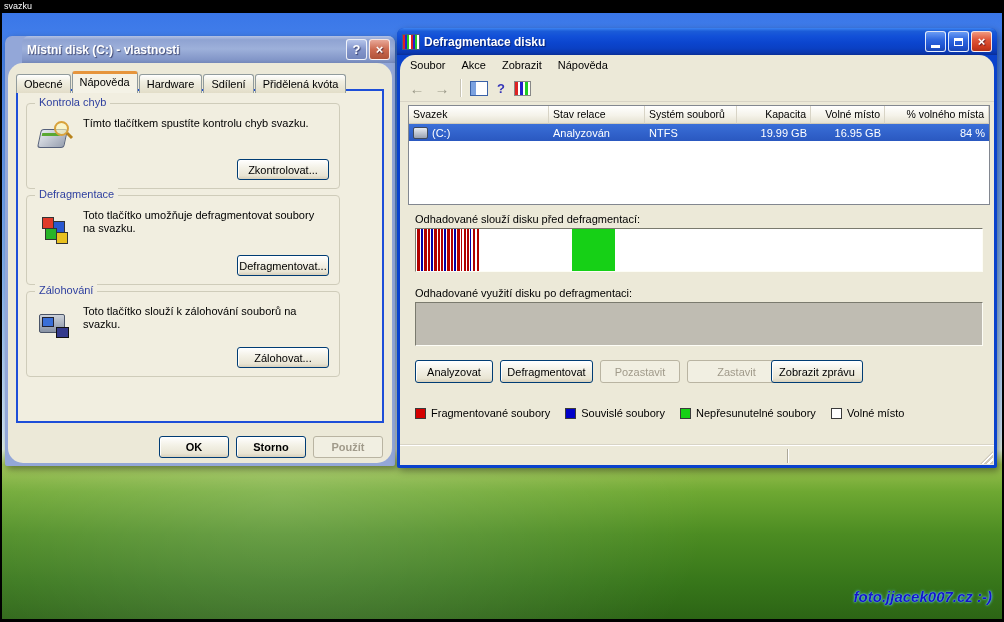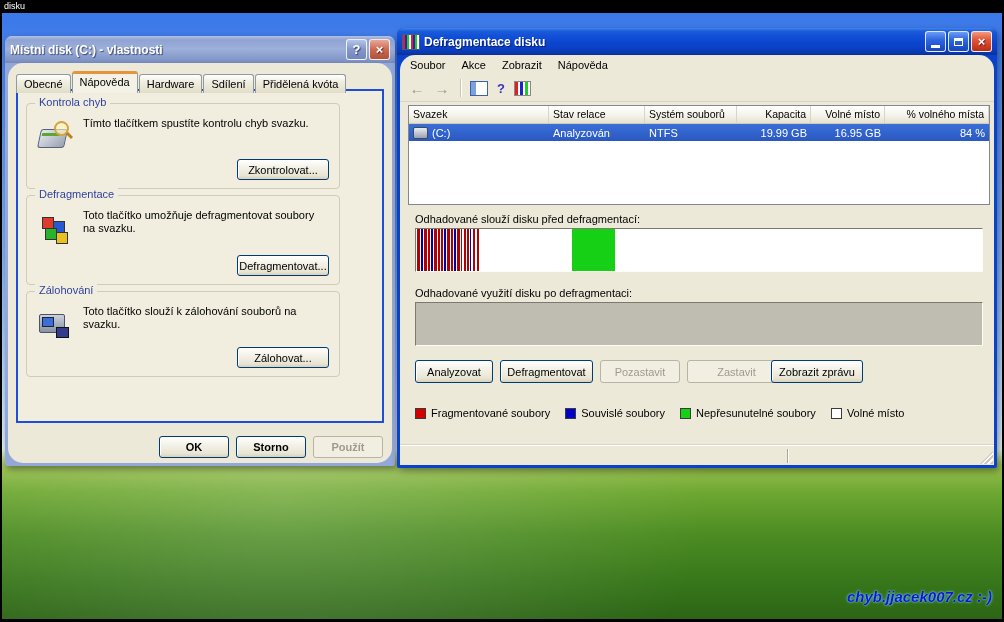--- a/index.html
+++ b/index.html
@@ -26,21 +26,21 @@
     box-sizing:border-box;display:flex;align-items:center;justify-content:center;
     color:#fff;font-size:13px;font-weight:bold;line-height:1;cursor:default;}
   .btn-blue{background:linear-gradient(180deg,#6b9cf4 0%,#3068e0 40%,#1d50cc 80%,#1a46b4 100%);}
   .btn-red{background:linear-gradient(180deg,#f1997e 0%,#e0573a 40%,#cc3a1e 80%,#b03018 100%);}
   .glyph-min{width:9px;height:3px;background:#fff;margin-top:9px;}
   .glyph-max{width:9px;height:8px;border:1px solid #fff;border-top-width:3px;box-sizing:border-box;}
   .win-body{position:absolute;top:27px;left:3px;right:3px;bottom:3px;background:#ece9d8;border-radius:15px;}
 
   
   #prop-window{left:5px;top:36px;width:390px;height:430px;background:#93a7d8;}
-  #prop-window .titlebar{background:linear-gradient(180deg,#b3c2e4 0%,#8fa3d2 14%,#9db0da 48%,#8296c8 88%,#7487b8 100%);}
+  #prop-window .titlebar{background:linear-gradient(180deg,#b3c2e4 0%,#8fa3d2 14%,#9db0da 48%,#8296c8 88%,#7487b8 100%);margin-left:17px;}
   #prop-window .btn-blue{background:linear-gradient(180deg,#b4c4ea 0%,#8496cc 50%,#7386bc 100%);}
   #prop-window .btn-red{background:linear-gradient(180deg,#e8a898 0%,#cc6a50 50%,#b05238 100%);}
   .tab-strip{position:absolute;top:8px;left:8px;display:flex;align-items:flex-end;z-index:2;}
   .tab{height:19px;box-sizing:border-box;padding:3px 7px 0;margin-right:1px;
     border:1px solid #919b9c;border-bottom:none;border-radius:3px 3px 0 0;
     background:linear-gradient(180deg,#ffffff 0%,#f1efe2 35%,#e2ddc8 100%);white-space:nowrap;}
   .tab.active{height:22px;border-top:3px solid #e6953c;padding-top:2px;
     background:#f4f2e6;position:relative;z-index:3;}
   .tab-pane{position:absolute;left:8px;right:8px;top:26px;bottom:40px;
     border:2px solid #1d4ed8;background:#f1eee0;}
@@ -126,21 +126,21 @@
   .status-sep{position:absolute;right:205px;top:3px;bottom:2px;width:1px;background:#aca899;border-right:1px solid #fff;}
   .resize-grip{position:absolute;right:1px;bottom:1px;width:13px;height:13px;
     background:repeating-linear-gradient(135deg,#cfcabc 0 2px,#ffffff 2px 4px);
     clip-path:polygon(100% 0,100% 100%,0 100%);}
 </style>
 </head>
 <body>
 
 <div id="screen">
   <div class="top-bar">
-    <span>disku</span>
+    <span>svazku</span>
   </div>
   <div class="desktop"></div>
 
   <div class="xp-window" id="prop-window">
     <div class="titlebar">
       <span>Místní disk (C:) - vlastnosti</span>
       <span class="cap-buttons">
         <span class="cap-btn btn-blue">
             <span>?</span>
           </span>
@@ -311,14 +311,14 @@
       </div>
 
       <div class="statusbar">
         <span class="status-sep"></span>
         <span class="resize-grip"></span>
       </div>
 
     </div>
   </div>
 
-  <div class="watermark">chyb.jjacek007.cz :-)</div>
+  <div class="watermark">foto.jjacek007.cz :-)</div>
 </div>
 
 </body></html>

